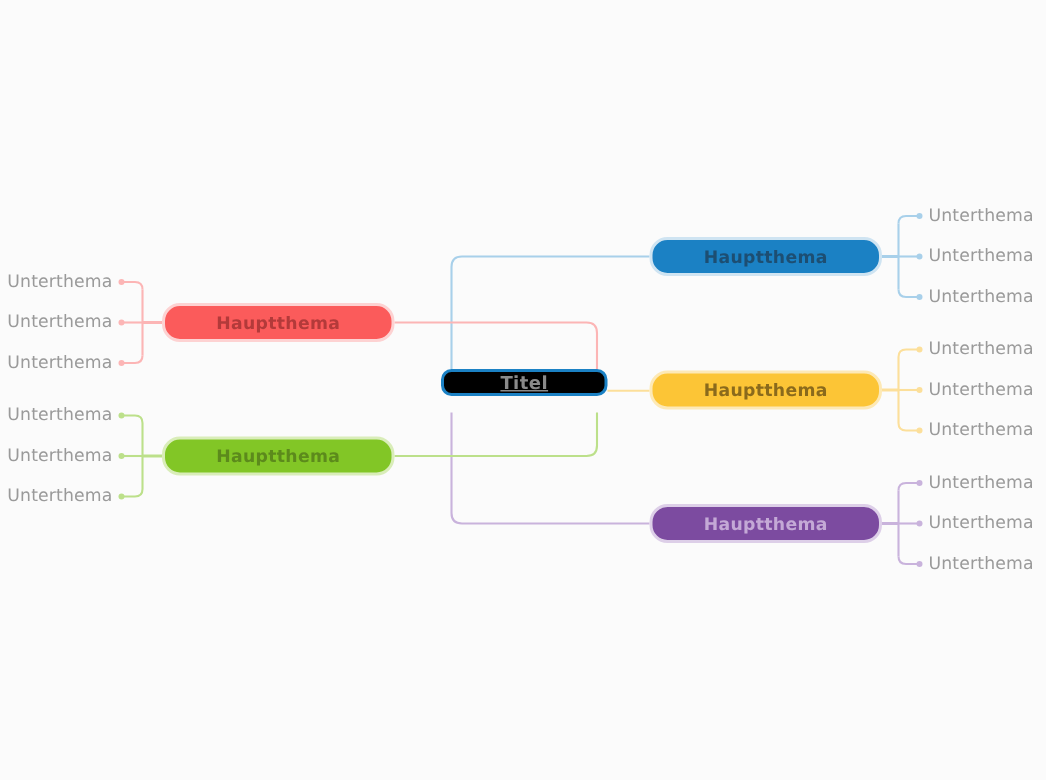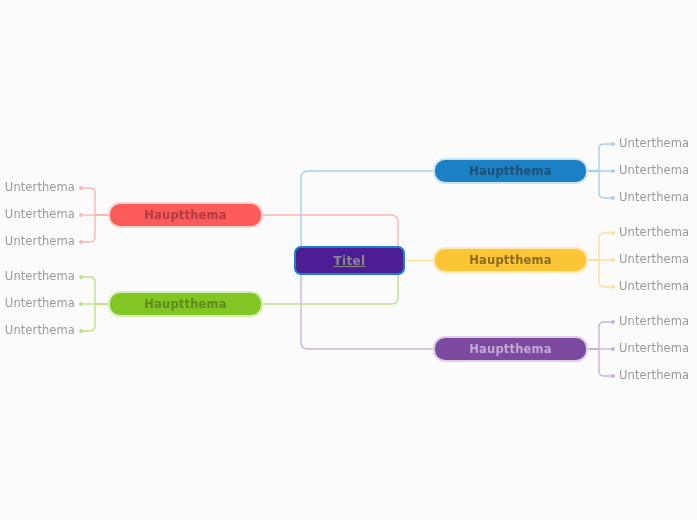--- a/index.html
+++ b/index.html
@@ -112,21 +112,21 @@
       <path d="M 108 304 H 95" fill="none" stroke="#bce08a" stroke-width="2" stroke-linecap="butt"></path>
       <path d="M 95 282 V 326" fill="none" stroke="#bce08a" stroke-width="1.4" stroke-linecap="butt"></path>
       <path d="M 95 282 Q 95 277 90 277 H 81" fill="none" stroke="#bce08a" stroke-width="1.4" stroke-linecap="butt"></path>
       <circle cx="81" cy="277" r="2" fill="#bce08a"></circle>
       <path d="M 95 304 H 81" fill="none" stroke="#bce08a" stroke-width="1.4" stroke-linecap="butt"></path>
       <circle cx="81" cy="304" r="2" fill="#bce08a"></circle>
       <path d="M 95 326 Q 95 331 90 331 H 81" fill="none" stroke="#bce08a" stroke-width="1.4" stroke-linecap="butt"></path>
       <circle cx="81" cy="331" r="2" fill="#bce08a"></circle>
     </svg>
   <div id="nodes">
-      <div class="node root-node" style="left: 294px; top: 246px; width: 111px; height: 29px; background: #4c1d95; border-color: rgb(27, 129, 196); color: rgb(138, 138, 138); text-decoration: underline;">
+      <div class="node root-node" style="left: 294px; top: 246px; width: 111px; height: 18px; background: #000000; border-color: rgb(27, 129, 196); color: rgb(138, 138, 138); text-decoration: underline;">
         <span>Titel</span>
       </div>
       <div class="node main-node" style="left: 433px; top: 158px; width: 155px; height: 26px; background: rgb(27, 129, 196); border-color: rgb(207, 228, 242); color: rgb(29, 78, 114);">
         <span>Hauptthema</span>
       </div>
       <div class="sub-label sub-right" style="top: 136px; left: 619px;">Unterthema</div>
       <div class="sub-label sub-right" style="top: 163px; left: 619px;">Unterthema</div>
       <div class="sub-label sub-right" style="top: 190px; left: 619px;">Unterthema</div>
       <div class="node main-node" style="left: 433px; top: 247px; width: 155px; height: 26px; background: rgb(252, 197, 54); border-color: rgb(253, 233, 182); color: rgb(138, 106, 28);">
         <span>Hauptthema</span>

